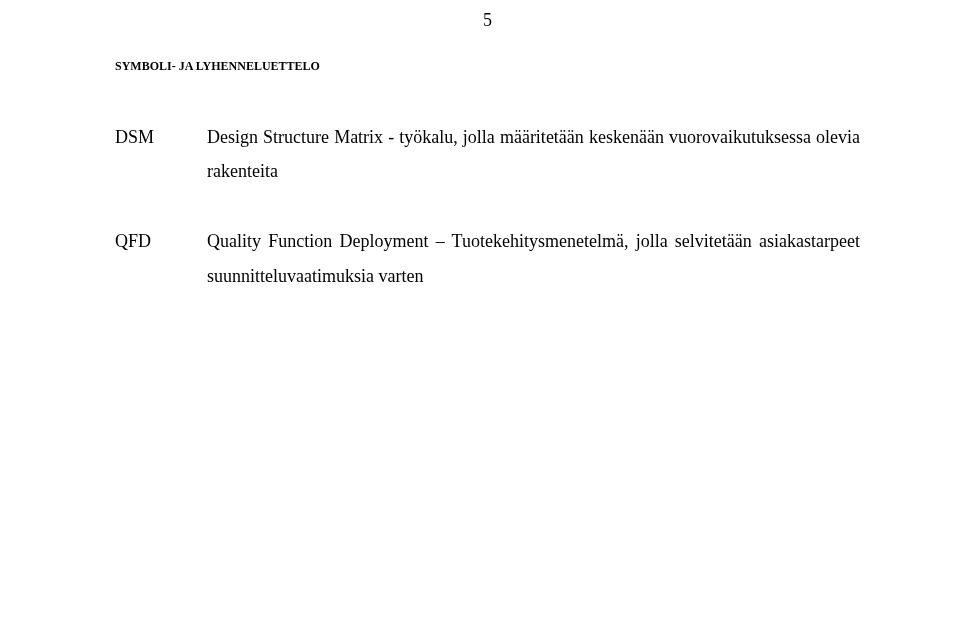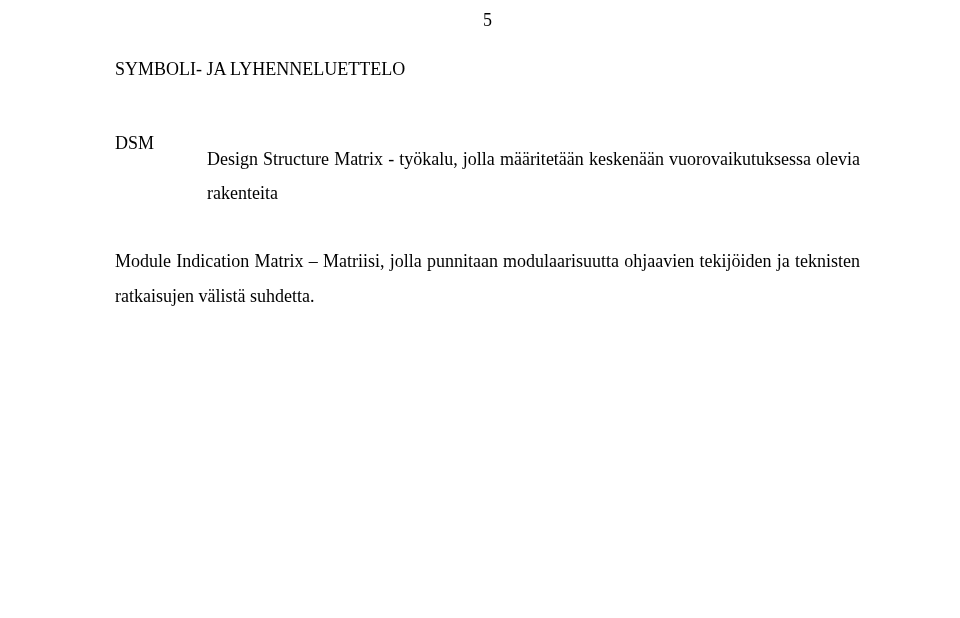--- a/index.html
+++ b/index.html
@@ -16,56 +16,58 @@
     padding: 0 100px 0 115px;
     box-sizing: border-box;
   }
   .page-number {
     text-align: center;
     font-size: 18px;
     padding-top: 10px;
     padding-bottom: 28px;
   }
   .heading {
-    font-weight: normal;
-    font-size: 18px;
+    font-weight: bold;
+    font-size: 12px;
     padding-bottom: 46px;
   }
   .entry-row {
     display: flex;
     align-items: flex-start;
     margin-bottom: 18px;
   }
   .abbr {
     width: 92px;
     flex: 0 0 92px;
     font-size: 18px;
     line-height: 1.9;
   }
   .def {
     flex: 1;
     font-size: 18px;
     line-height: 1.9;
     text-align: justify;
-    margin-top: 16px;
   }
 </style>
 </head>
 <body>
 
 <div class="page">
 
   <div class="page-number">5</div>
 
   <div class="heading">SYMBOLI- JA LYHENNELUETTELO</div>
 
   <div class="entry-row">
     <div class="abbr">DSM</div>
     <div class="def">Design Structure Matrix - työkalu, jolla määritetään keskenään vuorovaikutuksessa olevia rakenteita</div>
   </div>
 
 
   <div class="entry-row">
-    <div class="def">Module Indication Matrix – Matriisi, jolla punnitaan modulaarisuutta ohjaavien tekijöiden ja teknisten ratkaisujen välistä suhdetta.</div>
   </div>
 
+  <div class="entry-row">
+    <div class="abbr">QFD</div>
+    <div class="def">Quality Function Deployment – Tuotekehitysmenetelmä, jolla selvitetään asiakastarpeet suunnitteluvaatimuksia varten</div>
+  </div>
 
 </div>
 
 </body></html>

